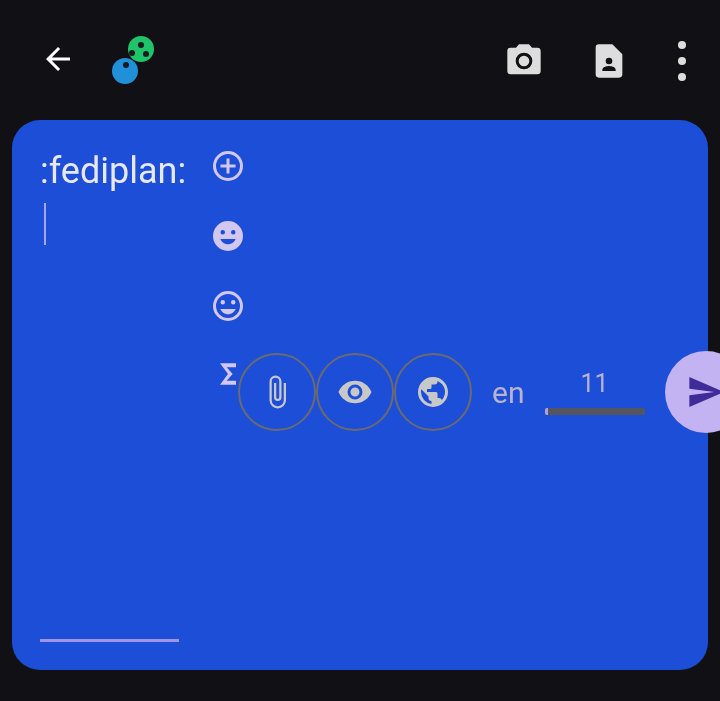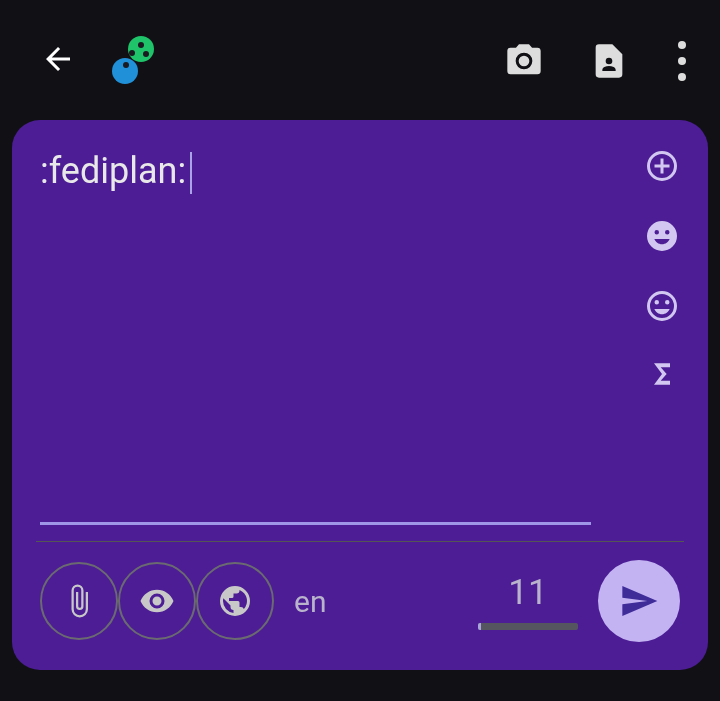--- a/index.html
+++ b/index.html
@@ -54,26 +54,25 @@
       cursor: pointer;
     }
     .dots span {
       width: 8px;
       height: 8px;
       background: #ddd;
       border-radius: 50%;
     }
     .compose-card {
       margin: 8px 12px 12px 12px;
-      background: #4c1d95;
+      background: #1d4ed8;
       border-radius: 28px;
       padding: 22px 28px;
       height: 550px;
       display: flex;
-      flex-direction: column;
     }
     .compose-top {
       display: flex;
       flex: 1;
       gap: 24px;
     }
     .text-area {
       flex: 1;
       display: flex;
       flex-direction: column;
@@ -144,21 +143,21 @@
     }
     .counter-area {
       display: flex;
       flex-direction: column;
       align-items: center;
       gap: 10px;
       margin-left: auto;
       margin-right: 20px;
     }
     .counter-text {
-      font-size: 35px;
+      font-size: 25px;
       color: #b9b3cc;
     }
     .progress-track {
       width: 100px;
       height: 7px;
       background: #555560;
       border-radius: 2px;
       overflow: hidden;
     }
     .progress-fill {

